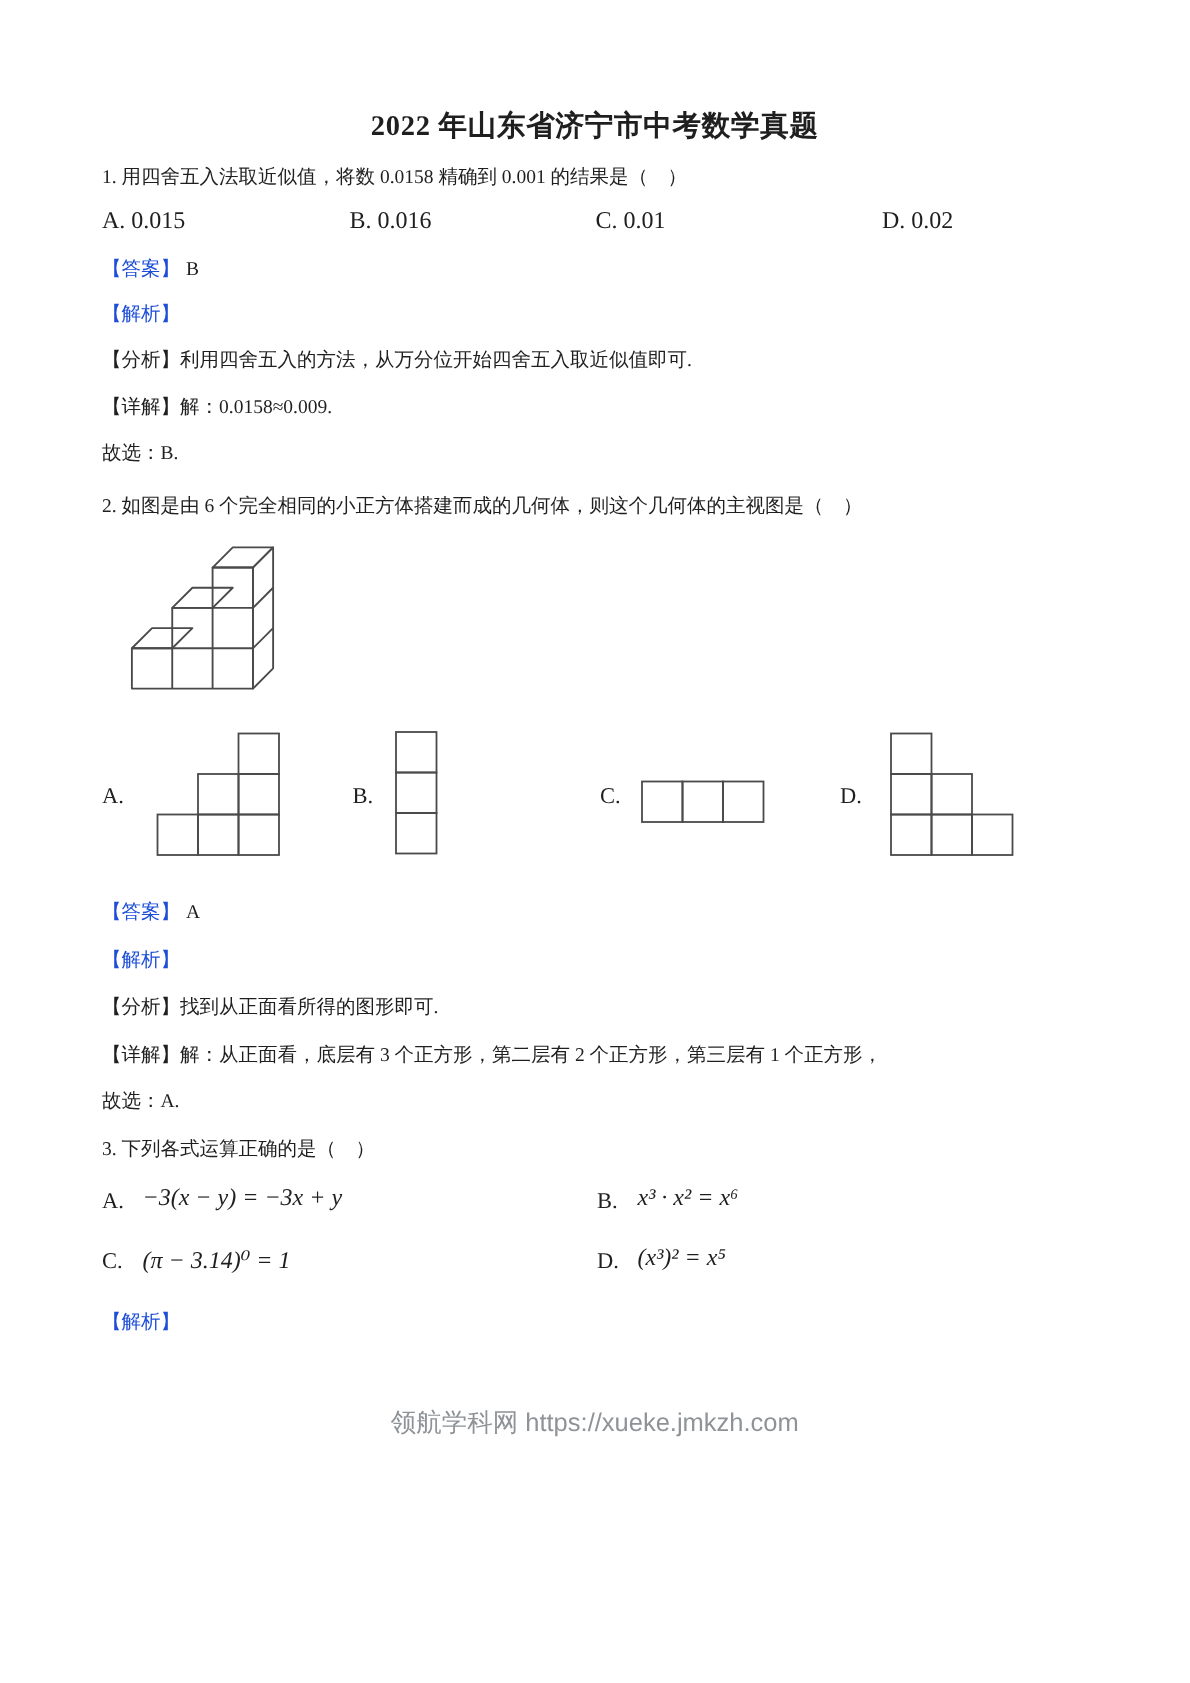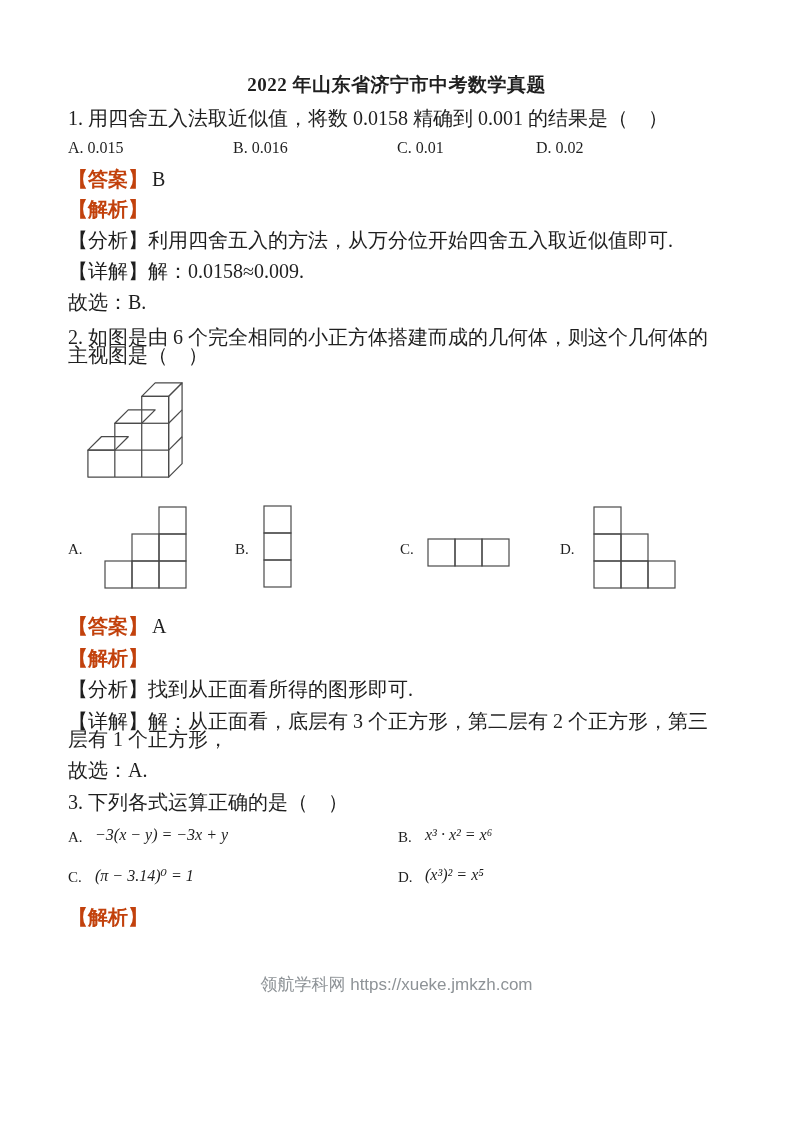--- a/index.html
+++ b/index.html
@@ -16,29 +16,29 @@
   .title {
     margin-top: 71px;
     font-size: 19px; font-weight: bold;
     line-height: 27px; text-align: center;
     letter-spacing: 0.5px;
   }
   .section-heading {
     margin-top: 14px;
     font-size: 16px; font-weight: bold; line-height: 19px;
   }
-  .para { font-size: 20px; line-height: 18px; }
+  .para { font-size: 13px; line-height: 18px; }
 
   .q1-stem   { margin-top: 11px; }
   .row4      { position: relative; margin-top: 12px; height: 18px; }
   .row4 span { position: absolute; top: 0; }
-  .c0 { left: 0; } .c1 { left: 165px; } .c2 { left: 329px; } .c3 { left: 468px; }
+  .c0 { left: 0; } .c1 { left: 165px; } .c2 { left: 329px; } .c3 { left: 520px; }
 
   .ans    { margin-top: 13px; }
-  .blue   { color: #c2410c; font-weight: bold; }
+  .blue   { color: #1d4ed8; }
   .gap    { display: inline-block; width: 4px; }
   .jiexi  { margin-top: 12px; }
   .fenxi  { margin-top: 13px; }
   .detail { margin-top: 13px; }
   .guxuan { margin-top: 13px; }
   .note   { margin-top: 13px; }
 
   .q2-stem { margin-top: 17px; }
   .fig-cube { margin-top: 17px; margin-left: 16px; height: 98px; }
 

